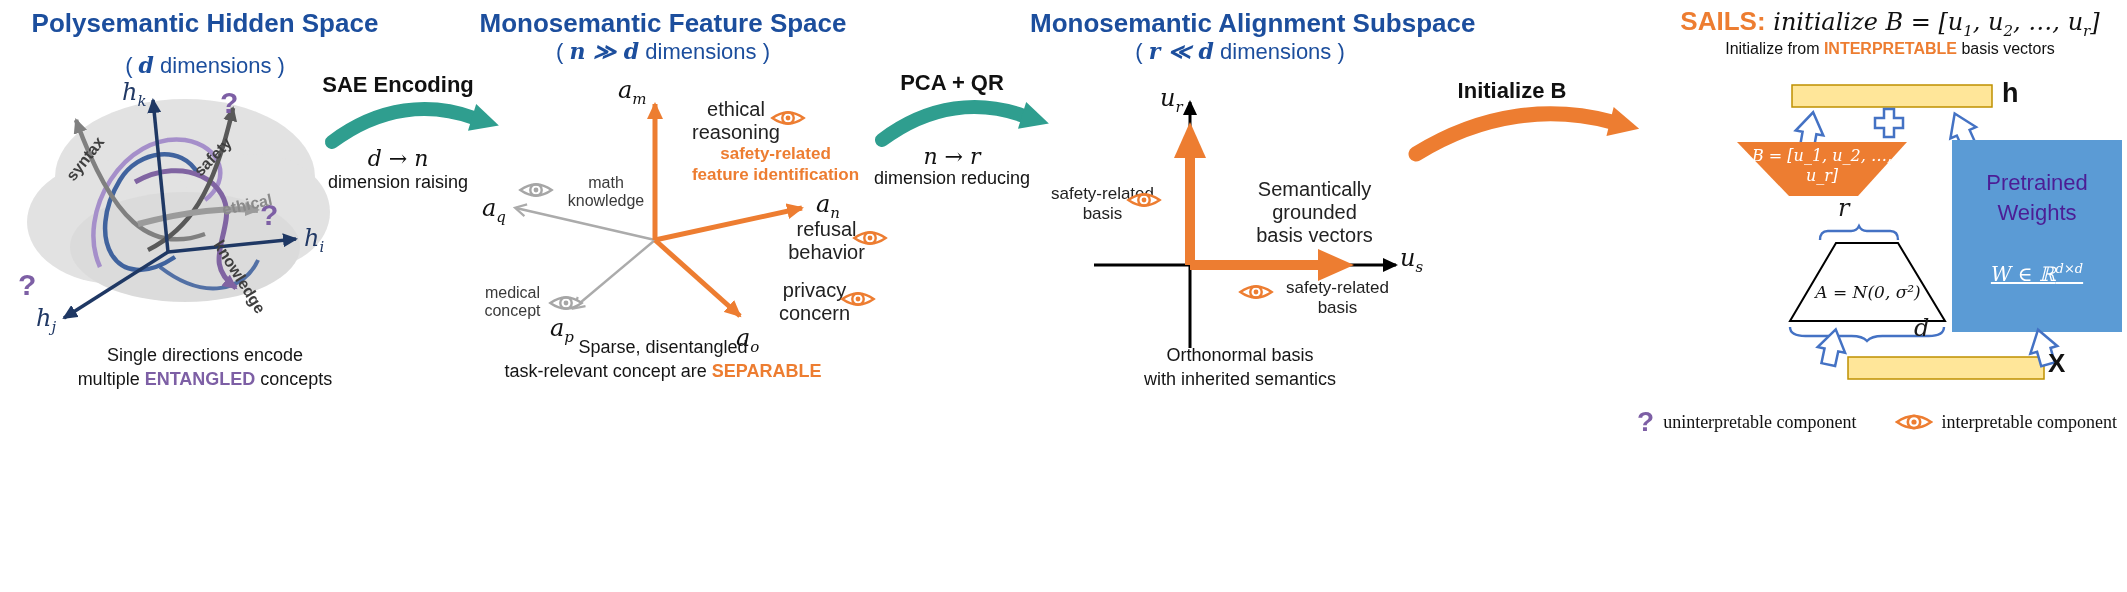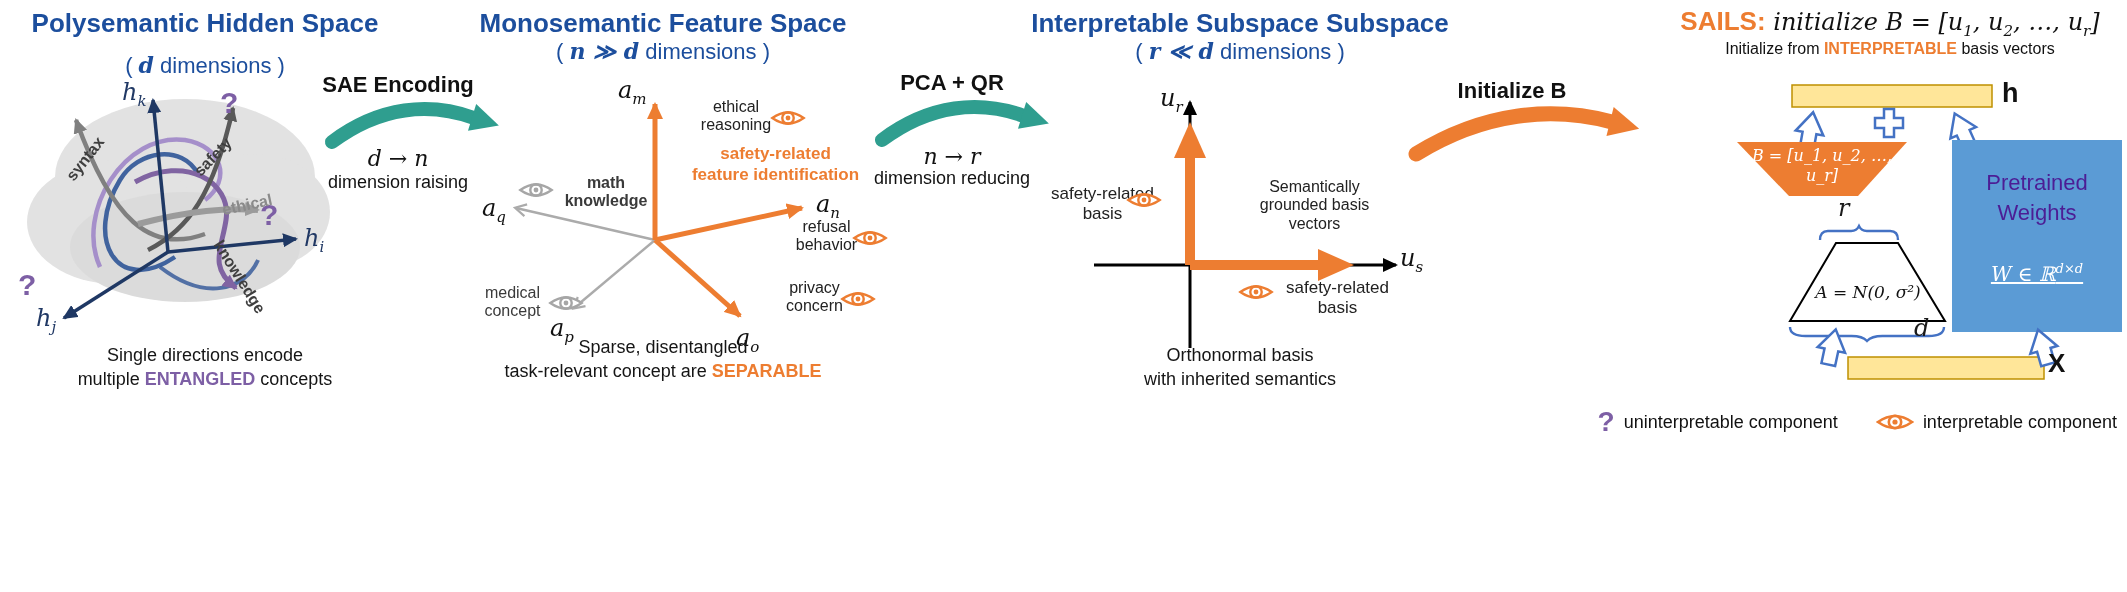--- a/index.html
+++ b/index.html
@@ -13,41 +13,41 @@
   .psub   { font-size:22px; color:#1c4e9d; text-align:center; white-space:nowrap; }
   .subvar { font-family:"DejaVu Serif", serif; font-style:italic; font-weight:bold; }
   .cap { font-size:18px; color:#151515; text-align:center; line-height:1.32; }
   .hl-purple { color:#7d5fa5; font-weight:bold; }
   .hl-orange { color:#ED7D31; font-weight:bold; }
   .mathlab { font-family:"DejaVu Serif", serif; font-style:italic; font-size:24px; color:#111; white-space:nowrap; }
   .mathlab sub { font-size:15px; }
   .navy { color:#203864; }
   .qmark { font-size:30px; font-weight:bold; color:#7d5fa5; }
   .concept { font-size:16px; font-weight:bold; color:#3f3f3f; white-space:nowrap; display:inline-block; }
-  .feat { font-size:16px; color:#222; line-height:1.15; text-align:center; }
+  .feat { font-size:20px; color:#222; line-height:1.15; text-align:center; }
   .feat.small { font-size:16px; color:#3a3a3a; }
   .callout { font-size:17px; font-weight:bold; color:#ED7D31; text-align:center; line-height:1.25; }
   .arrlab { font-size:22px; font-weight:bold; color:#111; text-align:center; white-space:nowrap; }
   .arrmath { font-family:"DejaVu Serif", serif; font-style:italic; font-size:22px; color:#111; text-align:center; }
   .arrdesc { font-size:18px; color:#111; text-align:center; white-space:nowrap; }
   .eye { color:#ED7D31; display:inline-block; }
   .eye.gray { color:#A6A6A6; }
   .p4brand { font-size:26px; font-weight:bold; color:#ED7D31; }
   .p4math { font-family:"DejaVu Serif", serif; font-style:italic; font-size:24px; color:#111; }
   .p4math sub { font-size:15px; }
   .p4sub { font-size:16px; color:#111; }
   .blocklab { font-weight:bold; font-size:27px; color:#111; }
   .serifit { font-family:"DejaVu Serif", serif; font-style:italic; }
   .btext { font-family:"DejaVu Serif", serif; font-style:italic; font-size:16px; color:#fff; text-align:center; line-height:1.25; }
   .atext { font-family:"DejaVu Serif", serif; font-style:italic; font-size:17px; color:#111; text-align:center; }
   .bluebox-text { color:#4c1d95; text-align:center; font-size:22px; line-height:1.35; }
   .bluebox-formula { color:#fff; text-align:center; font-size:20px; font-family:"DejaVu Serif", serif; font-style:italic;text-decoration:underline; }
   .bluebox-formula sup { font-size:13px; }
   .legend { display:flex; align-items:center; gap:9px; }
-  .legend-t { font-size:18px; color:#111; white-space:nowrap; }
+  .legend-t { font-size:18px; color:#111; white-space:nowrap;font-family:Liberation Serif, serif; }
   .legend-gap { width:20px; }
 </style>
 </head>
 <body>
 
 <div id="fig">
 
   <div class="abs ptitle" style="left:5px; top:8px; width:400px;">Polysemantic Hidden Space</div>
   <div class="abs psub" style="left:5px; top:52px; width:400px;"><span>( </span><span class="subvar">d</span><span> dimensions )</span></div>
 
@@ -150,21 +150,21 @@
   <div class="abs callout" style="left:688px; top:143px; width:175px;">
     <div>safety-related</div>
     <div>feature identification</div>
   </div>
 
   <svg class="abs eye gray" style="left:518px; top:178px;" width="36" height="24" viewBox="0 0 38 26">
       <path d="M2 13 Q19 1 36 13 Q19 25 2 13 Z" fill="#fff" stroke="currentColor" stroke-width="2.6"></path>
       <circle cx="19" cy="13" r="6.2" fill="none" stroke="currentColor" stroke-width="2.6"></circle>
       <circle cx="19" cy="13" r="2.6" fill="currentColor"></circle>
     </svg>
-  <div class="abs feat small" style="left:556px; top:174px; width:100px;font-weight:bold;">math knowledge</div>
+  <div class="abs feat small" style="left:556px; top:174px; width:100px;">math knowledge</div>
 
   <div class="abs feat" style="left:784px; top:218px; width:85px;">refusal behavior</div>
   <svg class="abs eye" style="left:852px; top:226px;" width="36" height="24" viewBox="0 0 38 26">
       <path d="M2 13 Q19 1 36 13 Q19 25 2 13 Z" fill="#fff" stroke="currentColor" stroke-width="2.6"></path>
       <circle cx="19" cy="13" r="6.2" fill="none" stroke="currentColor" stroke-width="2.6"></circle>
       <circle cx="19" cy="13" r="2.6" fill="currentColor"></circle>
     </svg>
 
   <div class="abs feat" style="left:772px; top:279px; width:85px;">privacy concern</div>
   <svg class="abs eye" style="left:840px; top:287px;" width="36" height="24" viewBox="0 0 38 26">
@@ -188,21 +188,21 @@
   <div class="abs arrlab" style="left:862px; top:70px; width:180px;">PCA + QR</div>
   <svg class="abs" style="left:868px; top:90px;" width="190" height="62" viewBox="0 0 190 62">
     <path d="M14 50 C 62 14, 112 10, 156 26" fill="none" stroke="#2f9e8f" stroke-width="14" stroke-linecap="round"></path>
     <g transform="translate(156,26) rotate(17)">
         <path d="M-2 -14 L26 0 L-2 14 Z" fill="#2f9e8f"></path>
       </g>
   </svg>
   <div class="abs arrmath" style="left:882px; top:144px; width:140px;">n → r</div>
   <div class="abs arrdesc" style="left:852px; top:168px; width:200px;">dimension reducing</div>
 
-  <div class="abs ptitle" style="left:1030px; top:8px; width:420px;">Interpretable Subspace Subspace</div>
+  <div class="abs ptitle" style="left:1030px; top:8px; width:420px;">Monosemantic Alignment Subspace</div>
   <div class="abs psub" style="left:1030px; top:38px; width:420px;"><span>( </span><span class="subvar">r ≪ d</span><span> dimensions )</span></div>
 
   <svg class="abs" style="left:1060px; top:80px;" width="370" height="280" viewBox="0 0 370 280">
     <defs>
       <marker id="m-black" markerUnits="userSpaceOnUse" markerWidth="16" markerHeight="14" refX="13" refY="7" orient="auto">
           <path d="M0 0 L15 7 L0 14 Z" fill="#000"></path>
         </marker>
     </defs>
     <path d="M130 268 L130 22" stroke="#000" stroke-width="3" marker-end="url(#m-black)"></path>
     <path d="M34 185 L336 185" stroke="#000" stroke-width="3" marker-end="url(#m-black)"></path>

